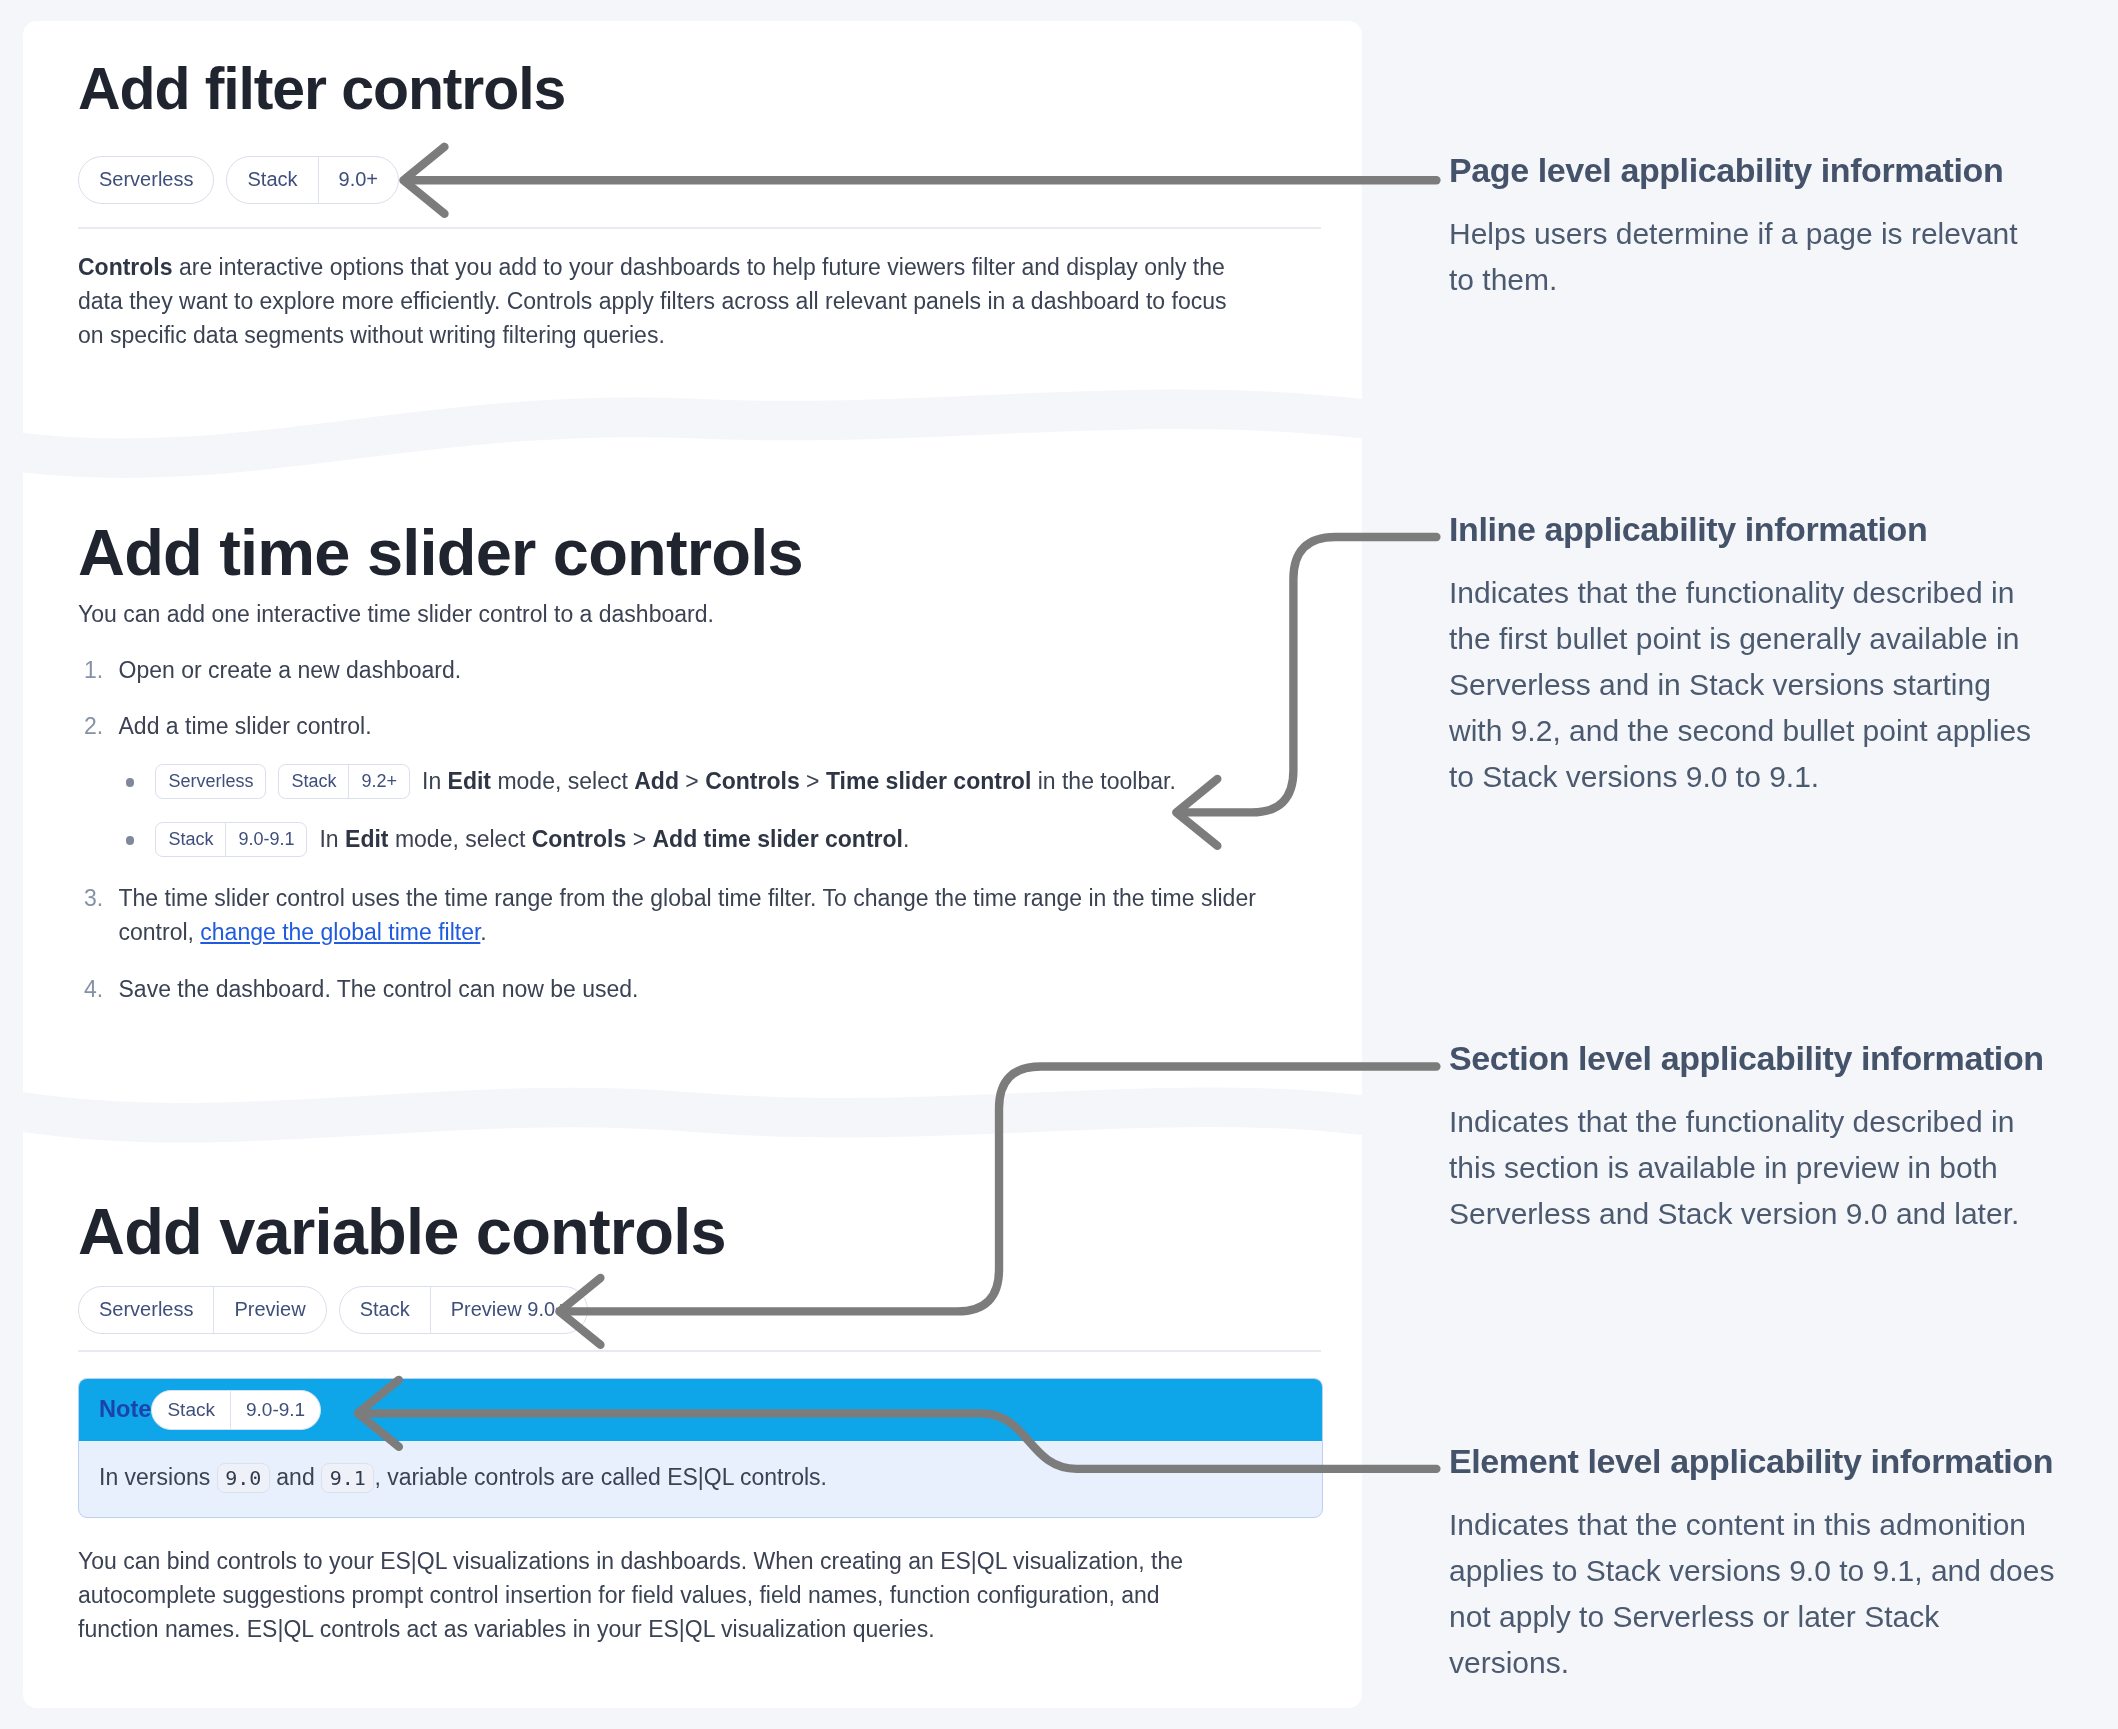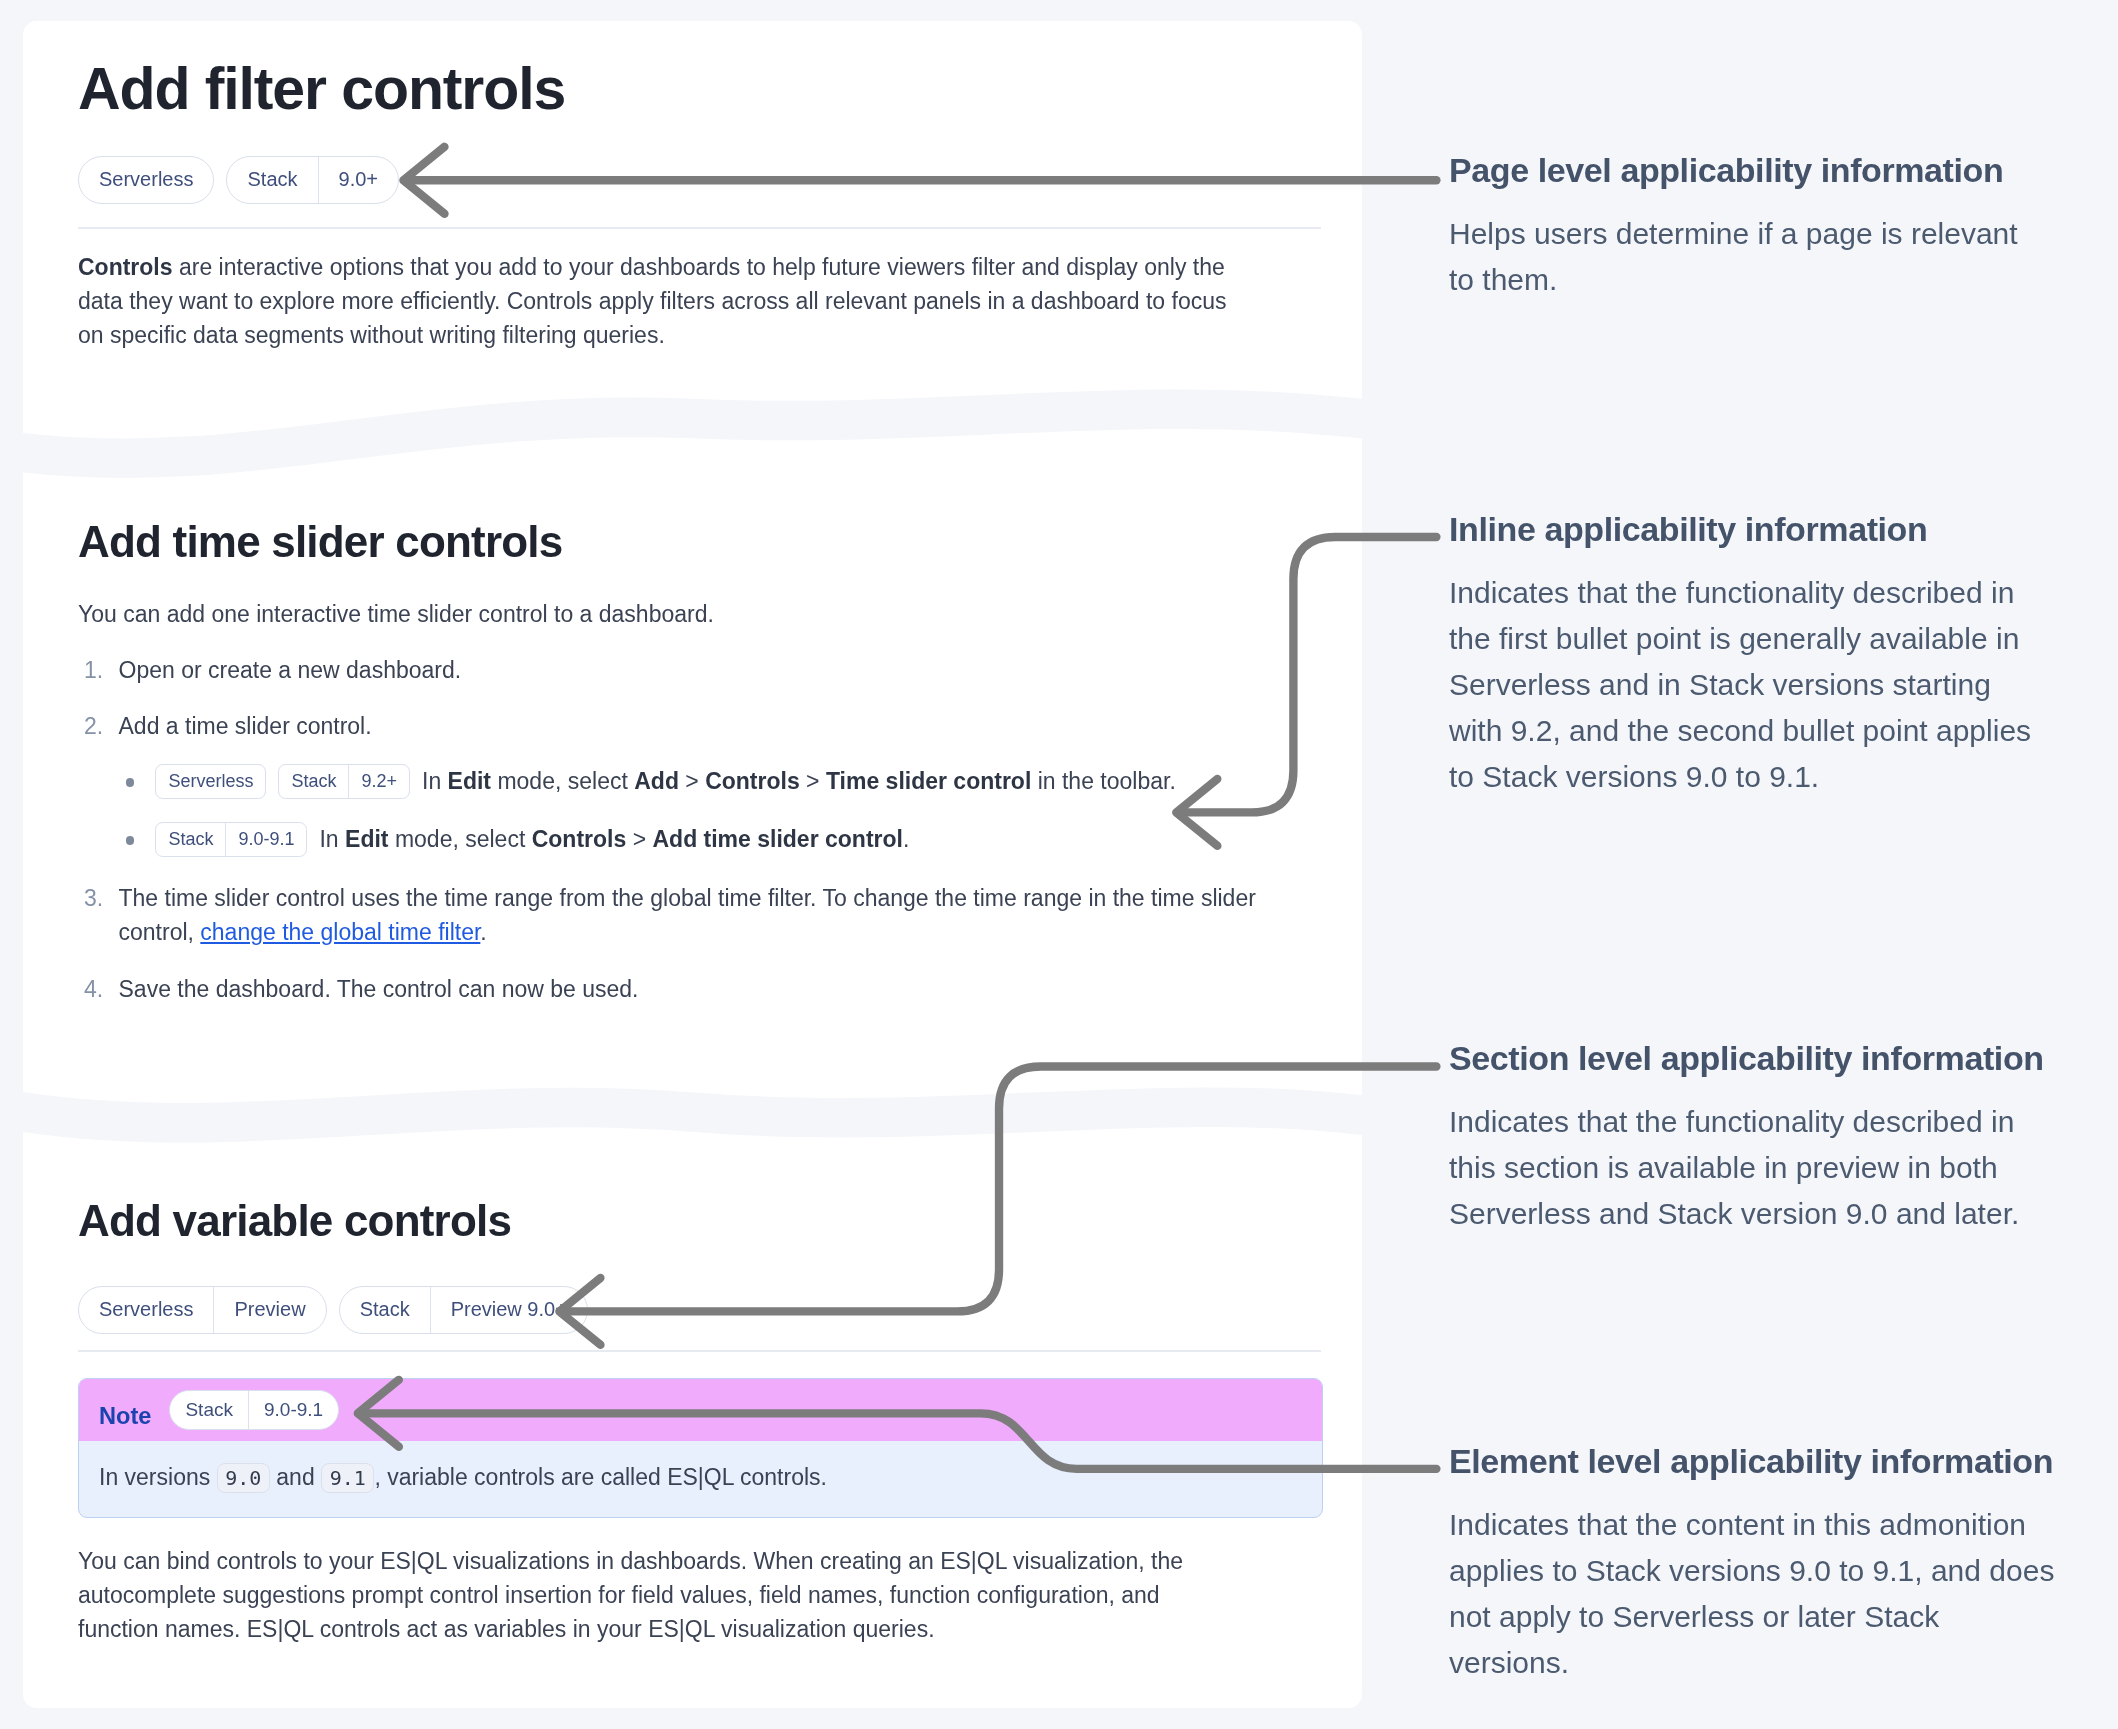--- a/index.html
+++ b/index.html
@@ -3,21 +3,21 @@
 <meta charset="utf-8">
 <style>
   html,body{margin:0;padding:0;width:2119px;height:1729px;background:#f4f6fa;
     font-family:"Liberation Sans", sans-serif;position:relative;overflow:hidden;}
   .abs{position:absolute;}
   
   #col{left:23px;top:21px;width:1339px;height:1687px;background:#ffffff;border-radius:13.7px;z-index:0;}
   .wave{z-index:1;pointer-events:none;}
   .block{z-index:2;}
   h1.title{font-size:59px;font-weight:700;color:#1f242f;letter-spacing:-1.1px;margin:0;line-height:1;}
-  h2.title{font-size:44px;font-weight:700;color:#1f242f;letter-spacing:-0.8px;margin:0;line-height:1;}
+  h2.title{font-size:65px;font-weight:700;color:#1f242f;letter-spacing:-0.8px;margin:0;line-height:1;}
   .hr{height:1.5px;background:#e7eaf1;}
   .body-text{font-size:23px;color:#3a4253;}
   .body-text .ln{line-height:34px;white-space:nowrap;}
   strong{font-weight:700;color:#2e3544;}
   
   .chip{display:inline-flex;align-items:stretch;background:#ffffff;border:1.5px solid #d9dfeb;
     border-radius:7.6px;margin-right:12px;vertical-align:middle;position:relative;top:-1.5px;}
   .chip .seg{padding:6px 12px;font-size:18px;color:#3f4f7c;border-left:1.5px solid #dde3ee;
     display:flex;align-items:center;white-space:nowrap;}
   .chip .seg:first-child{border-left:none;}
@@ -25,21 +25,21 @@
   .badge-row .chip .seg{font-size:20px;padding:11.4px 20px;}
   
   .step{display:flex;font-size:23px;color:#3a4253;line-height:34px;}
   .step .num{color:#8591a6;width:33px;flex:none;}
   .step .stext{margin-left:1.5px;}
   .bull{display:flex;align-items:center;font-size:23px;color:#3a4253;}
   .dot{width:8.4px;height:8.4px;border-radius:50%;background:#7e899c;margin-right:21px;flex:none;}
   .link{color:#1f5be0;text-decoration:underline;cursor:pointer;}
   
   .note{border:1.5px solid #bcd0f2;border-radius:9px;overflow:hidden;background:#e8effd;}
-  .note-head{background:#f0abfc;padding:11.4px 20px;display:flex;align-items:flex-end;gap:18px;}
+  .note-head{background:#0ea5e9;padding:11.4px 20px;display:flex;align-items:center;}
   .note-title{font-size:23.6px;font-weight:700;color:#1b43ae;}
   .note-head .chip{margin:0;top:0;border-radius:760px;}
   .note-head .chip .seg{font-size:19px;padding:7.6px 15px;}
   .note-body{padding:23px 20px 26px;font-size:23px;color:#3a4253;}
   code.icode{font-family:"DejaVu Sans Mono", monospace;font-size:20px;background:#eef1f8;
     border:1.5px solid #dbe0ea;border-radius:8px;padding:2.3px 7.6px;color:#333b4d;}
   
   .annot{width:677px;z-index:2;}
   .annot h3{font-size:34px;font-weight:700;color:#44536a;margin:0 0 21px 0;letter-spacing:-0.4px;}
   .annot .ln{font-size:30px;line-height:46px;color:#4c5a70;white-space:nowrap;}

